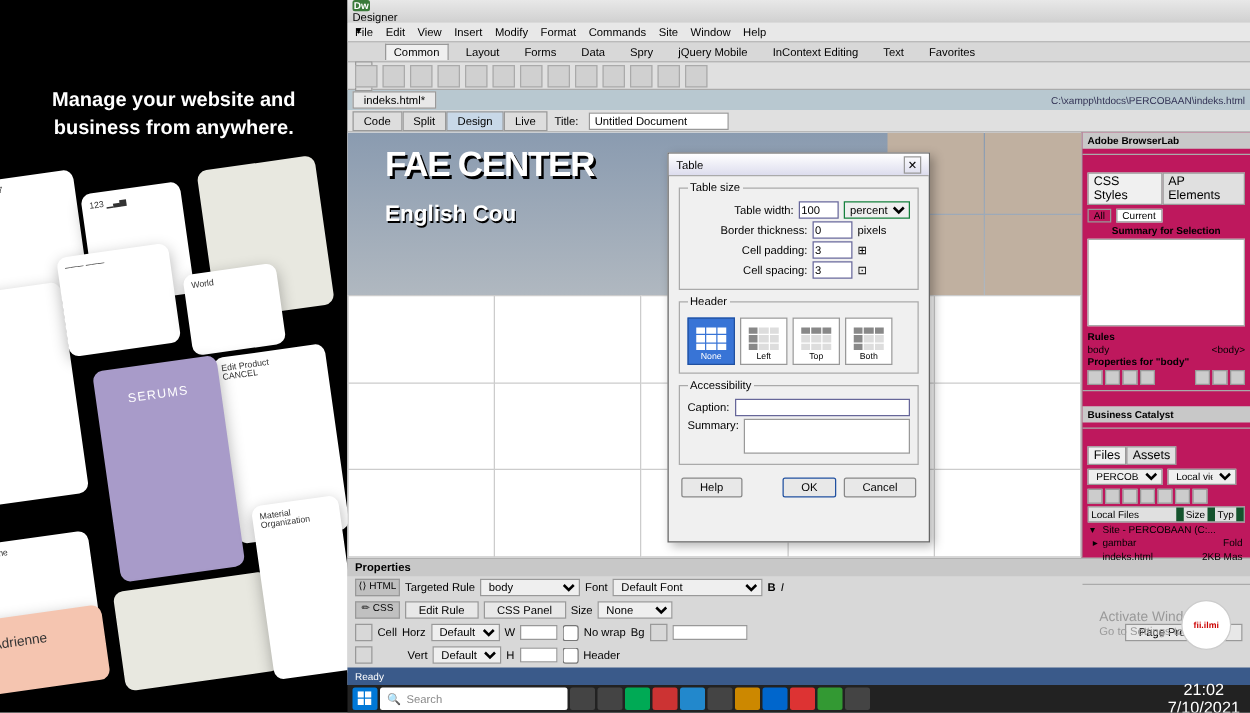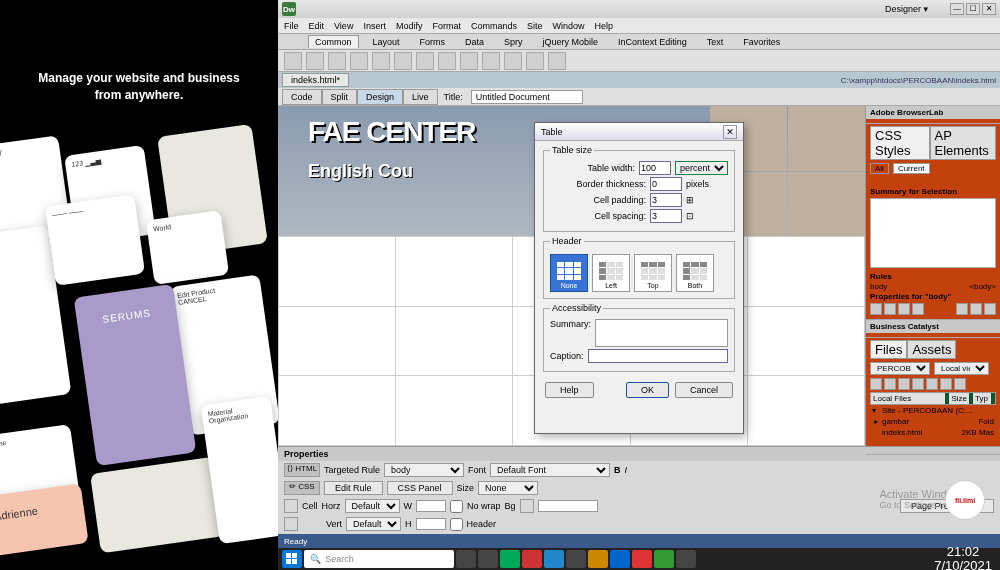--- a/index.html
+++ b/index.html
@@ -1,37 +1,37 @@
 <!DOCTYPE html>
 <html><head>
 <meta charset="utf-8">
 <style>
 * { margin:0; padding:0; box-sizing:border-box; font-family:Tahoma,Arial,sans-serif; }
 body { width:1000px; height:570px; overflow:hidden; background:#000; position:relative; }
 .left-panel { position:absolute; left:0; top:0; width:278px; height:548px; background:#000; color:#fff; }
-.left-text { position:absolute; top:70px; left:25px; right:25px; text-align:center; font-size:12px; font-weight:600; line-height:1.4; }
+.left-text { position:absolute; top:70px; left:25px; right:25px; text-align:center; font-size:16px; font-weight:600; line-height:1.4; }
 .mockup { position:absolute; background:#fff; border-radius:8px; box-shadow:0 4px 12px rgba(0,0,0,0.3); transform:rotate(-8deg); }
 .m1{left:-10px;top:140px;width:75px;height:100px;}
 .m2{left:70px;top:150px;width:80px;height:90px;}
 .m3{left:165px;top:130px;width:95px;height:120px;background:#e8e8e0;}
 .m4{left:-20px;top:230px;width:80px;height:170px;}
 .m5{left:50px;top:200px;width:90px;height:80px;}
 .m6{left:150px;top:215px;width:75px;height:65px;}
 .m7{left:180px;top:280px;width:90px;height:150px;}
 .m8{left:85px;top:290px;width:100px;height:170px;background:#a89bc9;}
 .m9{left:-15px;top:430px;width:90px;height:70px;}
 .m10{left:-15px;top:490px;width:100px;height:60px;background:#f5c5b0;}
 .m11{left:95px;top:465px;width:125px;height:80px;background:#e8e8e0;}
 .m12{left:210px;top:400px;width:70px;height:140px;}
 .mock-in{padding:6px;font-size:7px;color:#333;}
 .serums{padding:20px 10px;color:#fff;font-size:10px;text-align:center;letter-spacing:1px;}
 .adrienne{padding:15px 10px;color:#333;font-size:11px;}
 
 .dw-area{position:absolute;left:278px;top:0;width:722px;height:548px;background:#c8c8c8;}
-.titlebar{height:18px;background:linear-gradient(#e8e8e8,#d0d0d0);display:flex;align-items:center;padding:0 4px;font-size:9px;}
+.titlebar{height:18px;background:linear-gradient(#e8e8e8,#d0d0d0);display:flex;padding:0 4px;font-size:9px;flex-direction:column;}
 .titlebar .logo{width:14px;height:14px;background:#3a7a3a;color:#fff;display:flex;align-items:center;justify-content:center;font-size:8px;font-weight:bold;border-radius:2px;margin-right:4px;}
 .titlebar .sp{flex:1;}
 .titlebar .wbtn{width:14px;height:12px;margin-left:2px;background:#ddd;border:1px solid #999;font-size:8px;line-height:10px;text-align:center;}
 .menubar{height:16px;background:#e8e8e8;display:flex;padding:0 6px;font-size:9px;align-items:center;gap:10px;border-bottom:1px solid #aaa;}
 .tabbar{height:16px;background:#d8d8d8;display:flex;font-size:9px;align-items:center;padding-left:30px;gap:8px;border-bottom:1px solid #aaa;}
 .tabbar span{padding:1px 6px;}
 .tabbar .active{background:#f0f0f0;border:1px solid #999;border-bottom:none;}
 .iconbar{height:22px;background:#e0e0e0;display:flex;align-items:center;padding:0 6px;gap:4px;border-bottom:1px solid #aaa;}
 .iconbar .ico{width:18px;height:18px;background:#d0d0d0;border:1px solid #aaa;}
 .doc-tab{height:16px;background:#b8c8d0;display:flex;align-items:center;font-size:9px;padding:0 4px;}
@@ -46,33 +46,33 @@
 .canvas{flex:1;background:#fff;position:relative;overflow:hidden;}
 .banner{height:130px;background:linear-gradient(#8a9bb0,#b0b8c0);position:relative;display:flex;align-items:center;justify-content:center;}
 .banner .bt{position:absolute;left:30px;top:10px;font-size:28px;font-weight:900;color:#fff;text-shadow:2px 2px 0 #000;letter-spacing:-1px;}
 .banner .bs{position:absolute;left:30px;top:55px;font-size:18px;font-weight:700;color:#fff;text-shadow:1px 1px 0 #000;}
 .banner .coll{position:absolute;right:0;top:0;width:155px;height:130px;display:grid;grid-template-columns:1fr 1fr;grid-template-rows:1fr 1fr;gap:1px;}
 .banner .coll div{background:#c0b0a0;}
 .tbl-area{height:210px;}
 .tbl-area table{width:100%;height:100%;border-collapse:collapse;}
 .tbl-area td{border:1px solid #ccc;}
 
-.right-panels{width:135px;background:#c2410c;border-left:1px solid #999;font-size:8px;display:flex;flex-direction:column;}
+.right-panels{width:135px;background:#be185d;border-left:1px solid #999;font-size:8px;display:flex;flex-direction:column;gap:12px;}
 .rp-sec{border-bottom:1px solid #aaa;padding:2px 4px;}
 .rp-title{font-weight:bold;padding:2px 0;background:#c8c8c8;margin:-2px -4px 2px -4px;padding-left:4px;}
 .rp-tabs{display:flex;gap:0;margin-bottom:2px;}
-.rp-tabs span{padding:1px 4px;border:1px solid #999;background:#e0e0e0;font-size:13px;}
+.rp-tabs span{padding:1px 4px;border:1px solid #999;background:#e0e0e0;font-size:10px;}
 .rp-tabs .on{background:#f0f0f0;}
 .rp-row{display:flex;padding:1px 0;gap:4px;align-items:center;}
 .rp-row input,.rp-row select{font-size:8px;border:1px solid #999;padding:0 2px;}
 .rp-icons{display:flex;gap:2px;padding:2px 0;}
 .rp-icons span{width:12px;height:12px;background:#ccc;border:1px solid #999;}
 .file-list{height:60px;overflow:hidden;}
 .file-list .fh{display:flex;background:#e0e0e0;border:1px solid #999;}
-.file-list .fh span{flex:1;padding:1px 2px;border-right:4px solid #14532d;}
+.file-list .fh span{flex:1;padding:1px 2px;border-right:6px solid #14532d;}
 .file-list .fr{display:flex;padding:1px 2px;}
 .file-list .fr .fi{width:10px;}
 
 .status-strip{height:14px;background:#d8d8d8;border-top:1px solid #999;display:flex;align-items:center;font-size:8px;padding:0 4px;}
 .status-strip .sp{flex:1;}
 
 .props{height:92px;background:#d8d8d8;border-top:1px solid #999;font-size:9px;}
 .props .ph{padding:2px 6px;background:#c8c8c8;font-weight:bold;}
 .props .prow{display:flex;align-items:center;padding:2px 6px;gap:4px;}
 .props .prow label{font-size:9px;}
@@ -263,21 +263,21 @@
         </div>
       <div class="rp-sec">
         <div class="rp-tabs">
             <span class="on">CSS Styles</span>
             <span>AP Elements</span>
           </div>
         <div class="rp-row">
             <span style="border:1px solid #999;padding:0 4px;">All</span>
             <span style="border:1px solid #999;padding:0 4px;background:#fff;">Current</span>
           </div>
-        <div style="font-weight:bold;margin-top:12px;">Summary for Selection</div>
+        <div style="font-weight:bold;margin-top:1px;text-align:center;">Summary for Selection</div>
         <div style="height:70px;background:#fff;border:1px solid #aaa;margin-top:2px;"></div>
         <div style="font-weight:bold;margin-top:4px;">Rules</div>
         <div class="rp-row">
             <span>body</span>
             <span style="flex:1"></span>
             <span>&lt;body&gt;</span>
           </div>
         <div style="font-weight:bold;">Properties for "body"</div>
         <div class="rp-icons">
             <span></span>
@@ -465,27 +465,27 @@
             <span class="h"></span>
             <span></span>
             <span></span>
           </div>
           <span>Both</span>
         </div>
     </div>
   </fieldset>
   <fieldset>
     <legend>Accessibility</legend>
+    <div class="frow" style="justify-content:flex-start;">
+        <label>Caption:</label>
+        <input type="text" class="wide" style="">
+      </div>
     <div class="frow" style="justify-content:flex-start;align-items:flex-start;">
         <label>Summary:</label>
         <textarea style=""></textarea>
-      </div>
-    <div class="frow" style="justify-content:flex-start;">
-        <label>Caption:</label>
-        <input type="text" class="wide" style="">
       </div>
   </fieldset>
   <div class="btns">
     <span class="dbtn help">Help</span>
     <span class="dbtn primary">OK</span>
     <span class="dbtn">Cancel</span>
   </div>
 </div>
 
 <div class="activate">

